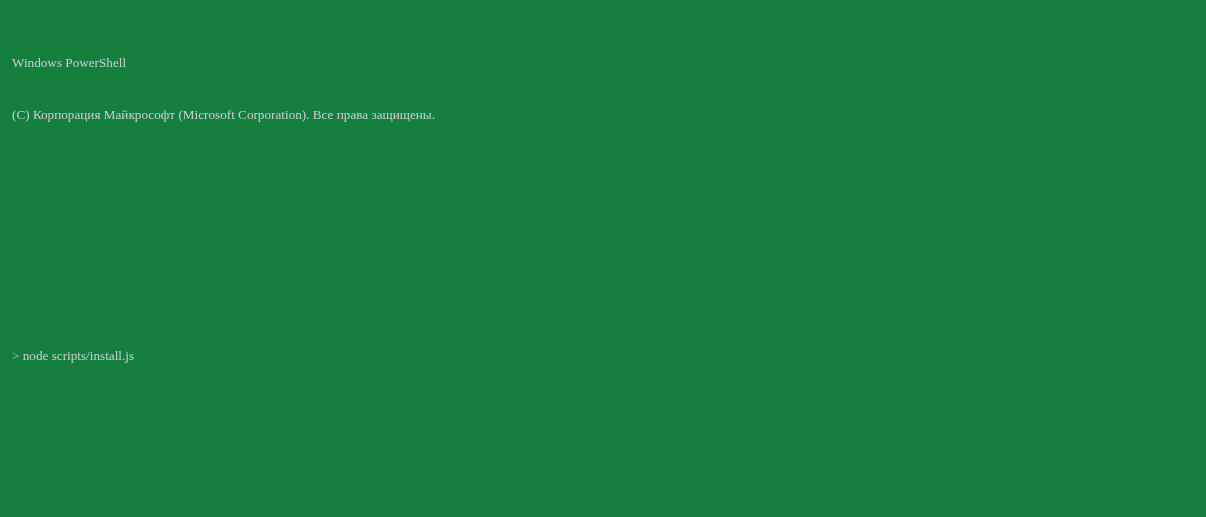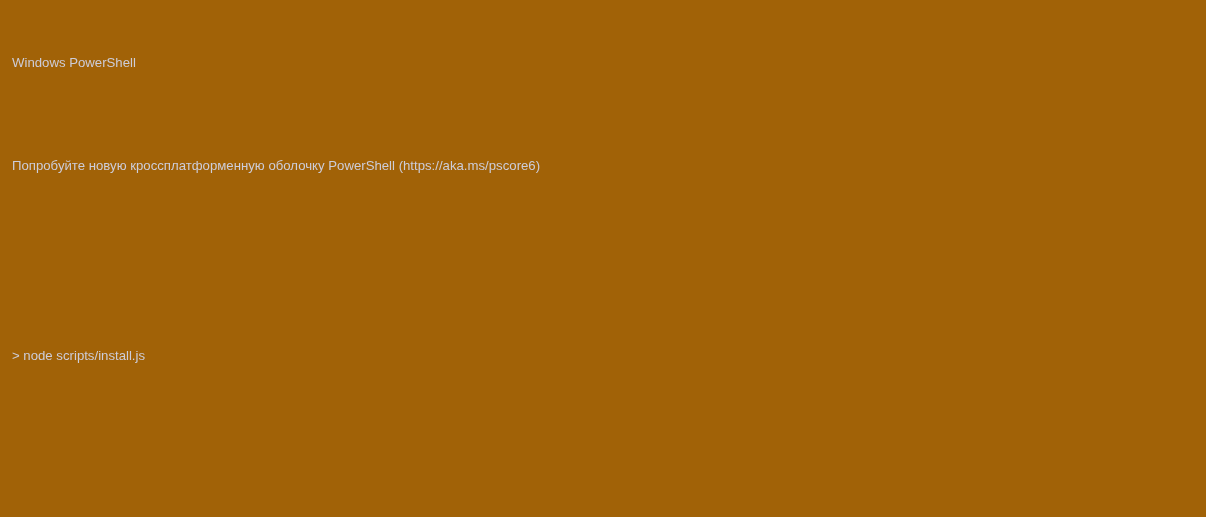--- a/index.html
+++ b/index.html
@@ -4,23 +4,23 @@
 <style>
   html, body {
     margin: 0;
     padding: 0;
     background: #0c0c12;
   }
   #terminal {
     position: relative;
     width: 1206px;
     height: 517px;
-    background: #a16207;
+    background: #15803d;
     overflow: hidden;
-    font-family: Liberation Sans, sans-serif;
+    font-family: Liberation Serif, serif;
     font-size: 13.2px;
     line-height: 17.25px;
     color: #cdcdd9;
     letter-spacing: 0px;
     -webkit-font-smoothing: antialiased;
   }
   .screen {
     position: absolute;
     left: 12px;
     top: 2px;
@@ -38,22 +38,22 @@
   .c-default { color: #cdcdd9; }
   .c-cmd     { color: #e8c97d; }
 </style>
 </head>
 <body>
 
 <div id="terminal">
   <div class="screen">
 
     <span class="line c-default">Windows PowerShell</span>
+    <span class="line c-default">(C) Корпорация Майкрософт (Microsoft Corporation). Все права защищены.</span>
     <span class="blank"></span>
-    <span class="line c-default">Попробуйте новую кроссплатформенную оболочку PowerShell (https://aka.ms/pscore6)</span>
     <span class="blank"></span>
 
 
     <span class="blank"></span>
     <span class="line c-default">&gt; node scripts/install.js</span>
     
     
     
     
     

